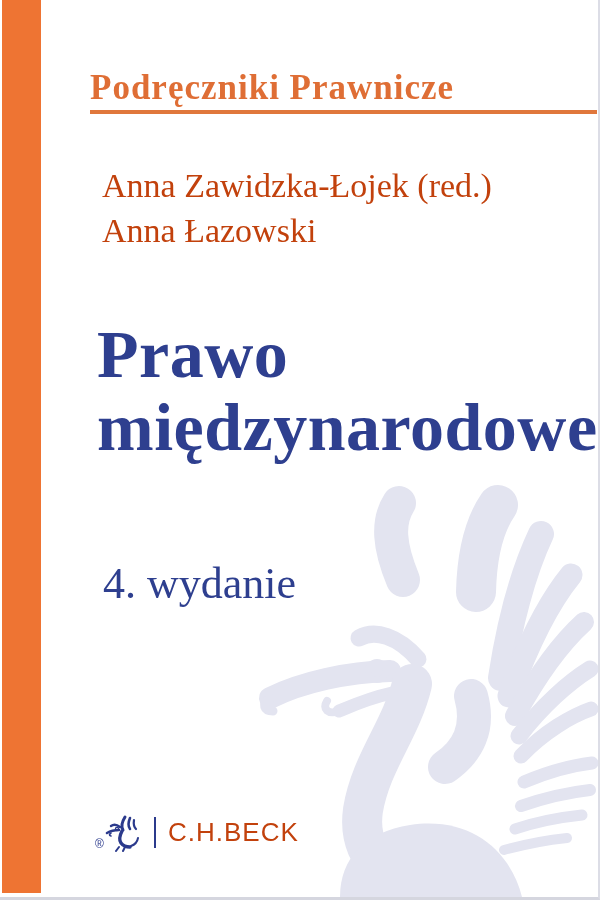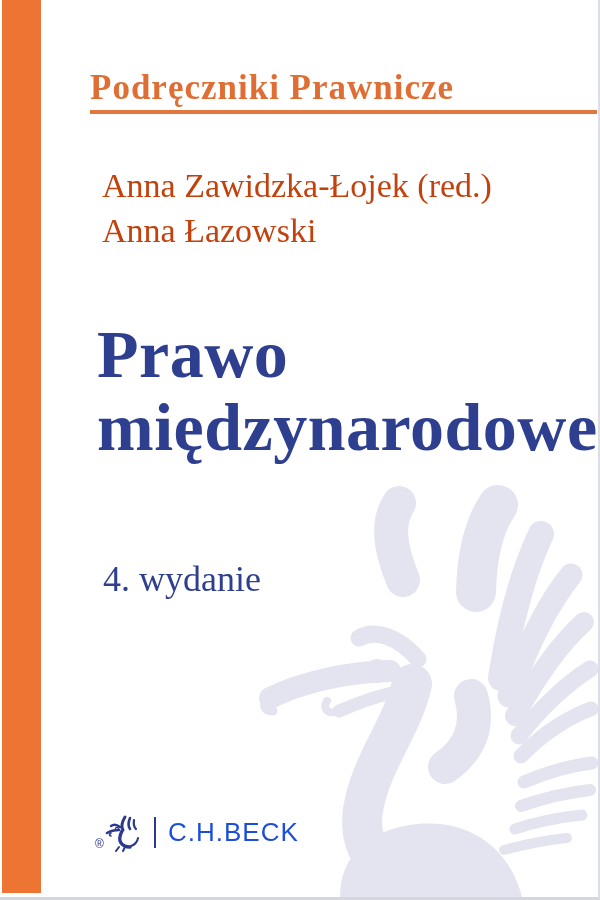--- a/index.html
+++ b/index.html
@@ -15,31 +15,31 @@
     color:#DF6E35;font-size:35px;font-weight:700;letter-spacing:1px;white-space:nowrap;
   }
   .series-underline{position:absolute;left:90px;top:110px;width:507px;height:4px;background:#E0773C;}
   .authors{position:absolute;left:102px;top:163px;color:#c2410c;font-size:34px;line-height:45px;}
   .author-line{white-space:nowrap;}
   .book-title{
     position:absolute;left:97px;top:318px;color:#2E3F8F;
     font-size:68px;font-weight:700;line-height:73px;letter-spacing:0.5px;
   }
   .title-line{white-space:nowrap;}
-  .edition{position:absolute;left:103px;top:558px;color:#2E3F8F;font-size:36px;}
+  .edition{position:absolute;left:103px;top:558px;color:#2E3F8F;font-size:44px;}
   .watermark{position:absolute;left:240px;top:430px;width:360px;height:467px;pointer-events:none;}
   .logo{position:absolute;left:98px;top:813px;height:40px;display:flex;align-items:center;}
   .logo-griffin{position:relative;width:46px;height:38px;}
   .registered{
     position:absolute;left:-3px;bottom:1px;color:#2B3A8C;
     font-family:"Liberation Sans",sans-serif;font-size:12px;
   }
   .logo-divider{width:2px;height:31px;background:#2B3A8C;margin:0 12px 2px 10px;}
   .logo-wordmark{
-    color:#1d4ed8;font-family:"Liberation Sans",sans-serif;
+    color:#c2410c;font-family:"Liberation Sans",sans-serif;
     font-size:26px;letter-spacing:1px;padding-bottom:2px;white-space:nowrap;
   }
 </style>
 </head>
 <body>
 
 <div class="cover">
 
   <div class="orange-bar"></div>
 

